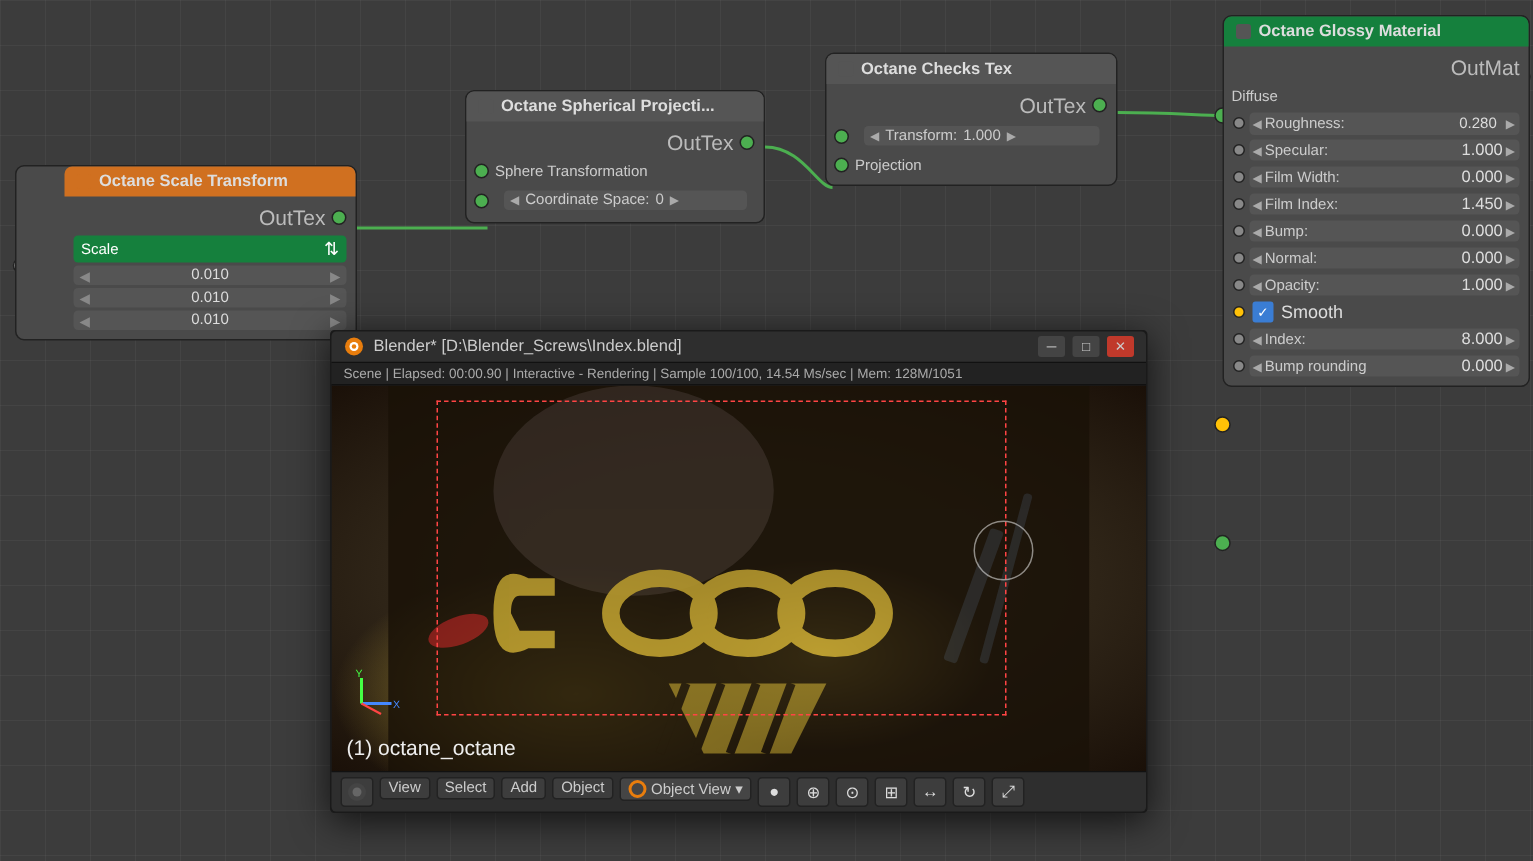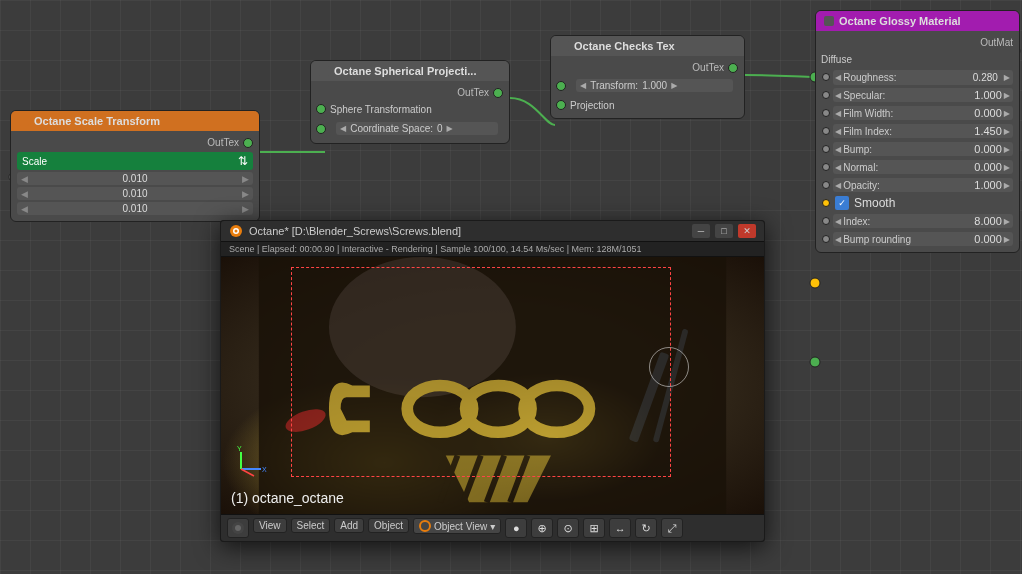--- a/index.html
+++ b/index.html
@@ -76,22 +76,23 @@
       border: 1px solid #222;
     }
     .socket-green { background: #4caf50; }
     .socket-yellow { background: #ffc107; }
     .socket-gray { background: #888; }
 
     
     .node-scale-transform {
       left: 10px;
       top: 110px;
-      width: 250px;
+      width: 228px;
       background: #4a4a4a;
+      padding-left: 32px;
     }
     .node-scale-transform .node-header { background: #d07020; }
 
     .node-spherical {
       left: 310px;
       top: 60px;
       width: 200px;
     }
     .node-spherical .node-header { background: #555; }
 
@@ -100,21 +101,21 @@
       top: 35px;
       width: 195px;
     }
     .node-checks-tex .node-header { background: #555; }
 
     .node-glossy {
       left: 815px;
       top: 10px;
       width: 205px;
     }
-    .node-glossy .node-header { background: #a21caf; }
+    .node-glossy .node-header { background: #15803d; }
 
     
     .prop-row {
       display: flex;
       align-items: center;
       padding: 1px 6px 1px 6px;
       min-height: 18px;
       gap: 3px;
     }
     .prop-row-label {
@@ -383,21 +384,21 @@
       padding: 1px 4px;
       font-size: 10px;
       gap: 2px;
     }
     .num-field-arrow { color: #888; font-size: 9px; }
     .num-field-val { flex: 1; text-align: center; color: #ddd; }
     .num-field-arrow-r { color: #888; font-size: 9px; }
 
     .node-out-label {
       color: #bbb;
-      font-size: 10px;
+      font-size: 14px;
     }
 
     
     .transform-row {
       display: flex;
       align-items: center;
       margin: 2px 6px;
       background: #555;
       border-radius: 3px;
       padding: 1px 4px;
@@ -622,21 +623,21 @@
   </div>
 
   <div class="blender-window">
     <div class="win-titlebar">
 
       <svg class="win-titlebar-icon" viewBox="0 0 14 14">
         <circle cx="7" cy="7" r="6" fill="#e87d0d"></circle>
         <circle cx="7" cy="7" r="3" fill="#fff"></circle>
         <circle cx="7" cy="7" r="1.5" fill="#e87d0d"></circle>
       </svg>
-      <span class="win-titlebar-title">Octane* [D:\Blender_Screws\Screws.blend]</span>
+      <span class="win-titlebar-title">Blender* [D:\Blender_Screws\Index.blend]</span>
       <div class="win-controls">
         <div class="win-ctrl-btn">─</div>
         <div class="win-ctrl-btn">□</div>
         <div class="win-ctrl-btn win-ctrl-close">✕</div>
       </div>
     </div>
     <div class="win-status">Scene | Elapsed: 00:00.90 | Interactive - Rendering | Sample 100/100, 14.54 Ms/sec | Mem: 128M/1051</div>
     <div class="win-viewport">
       <div class="render-viewport">
 

